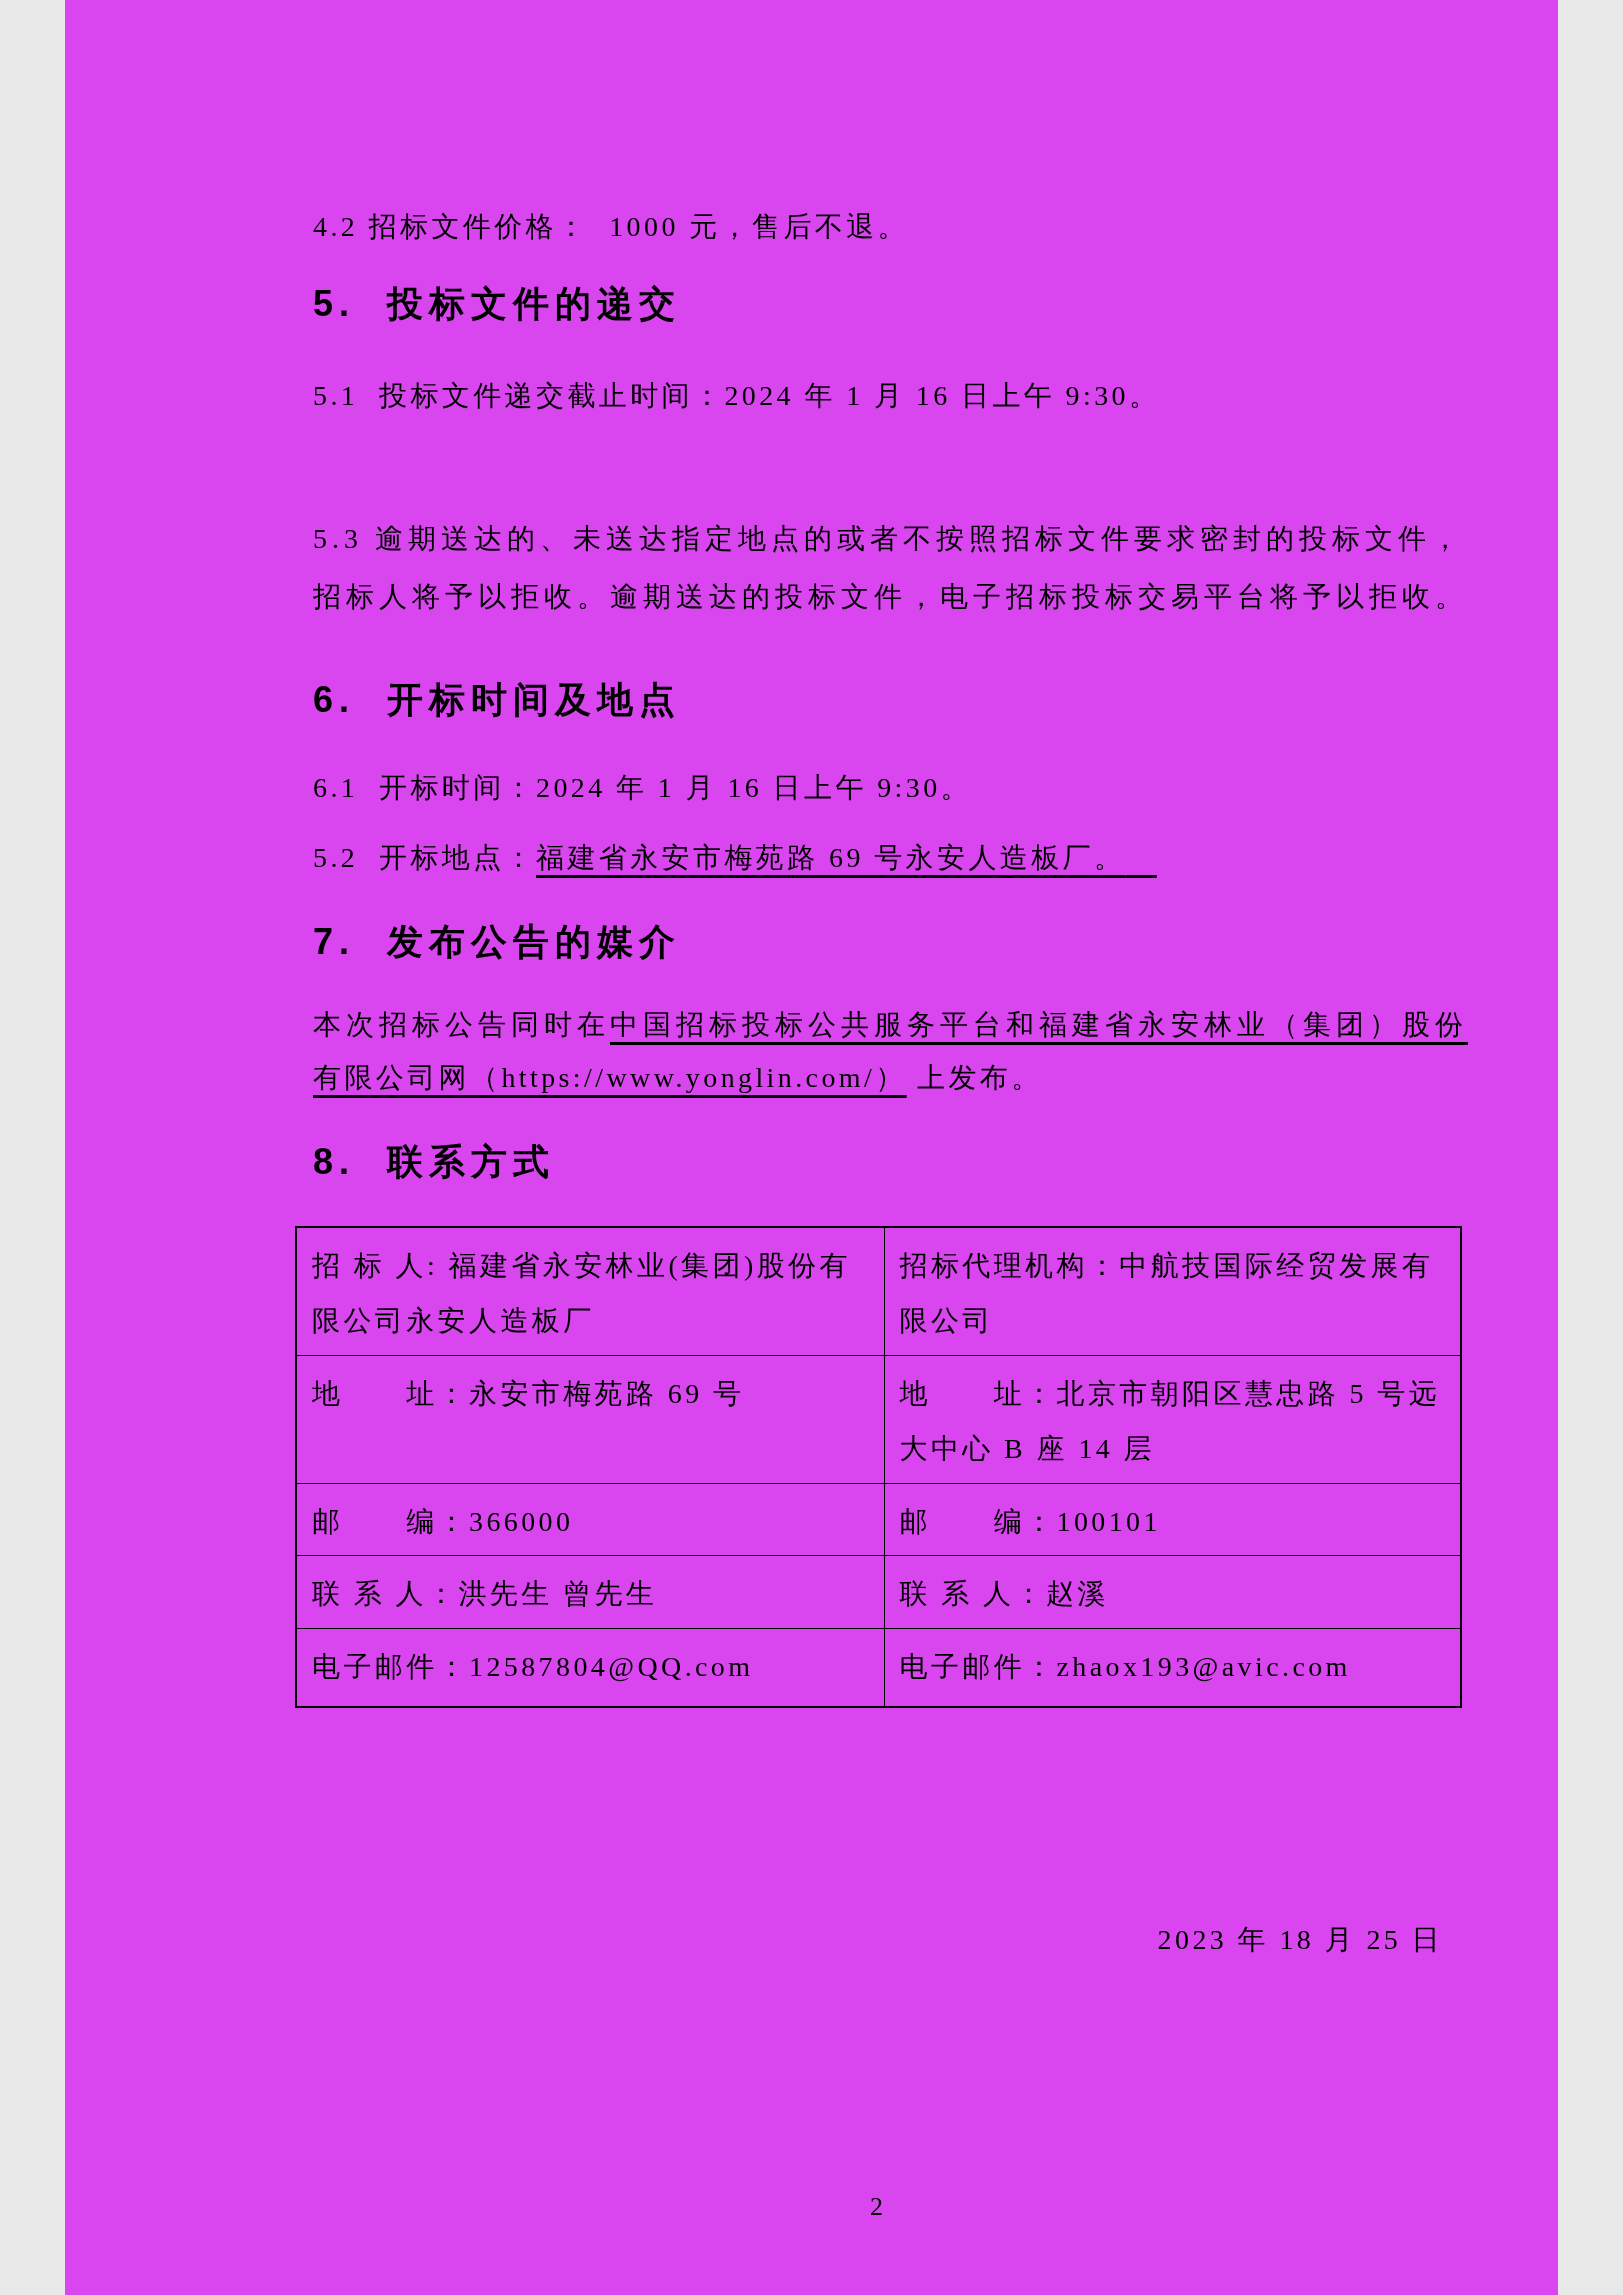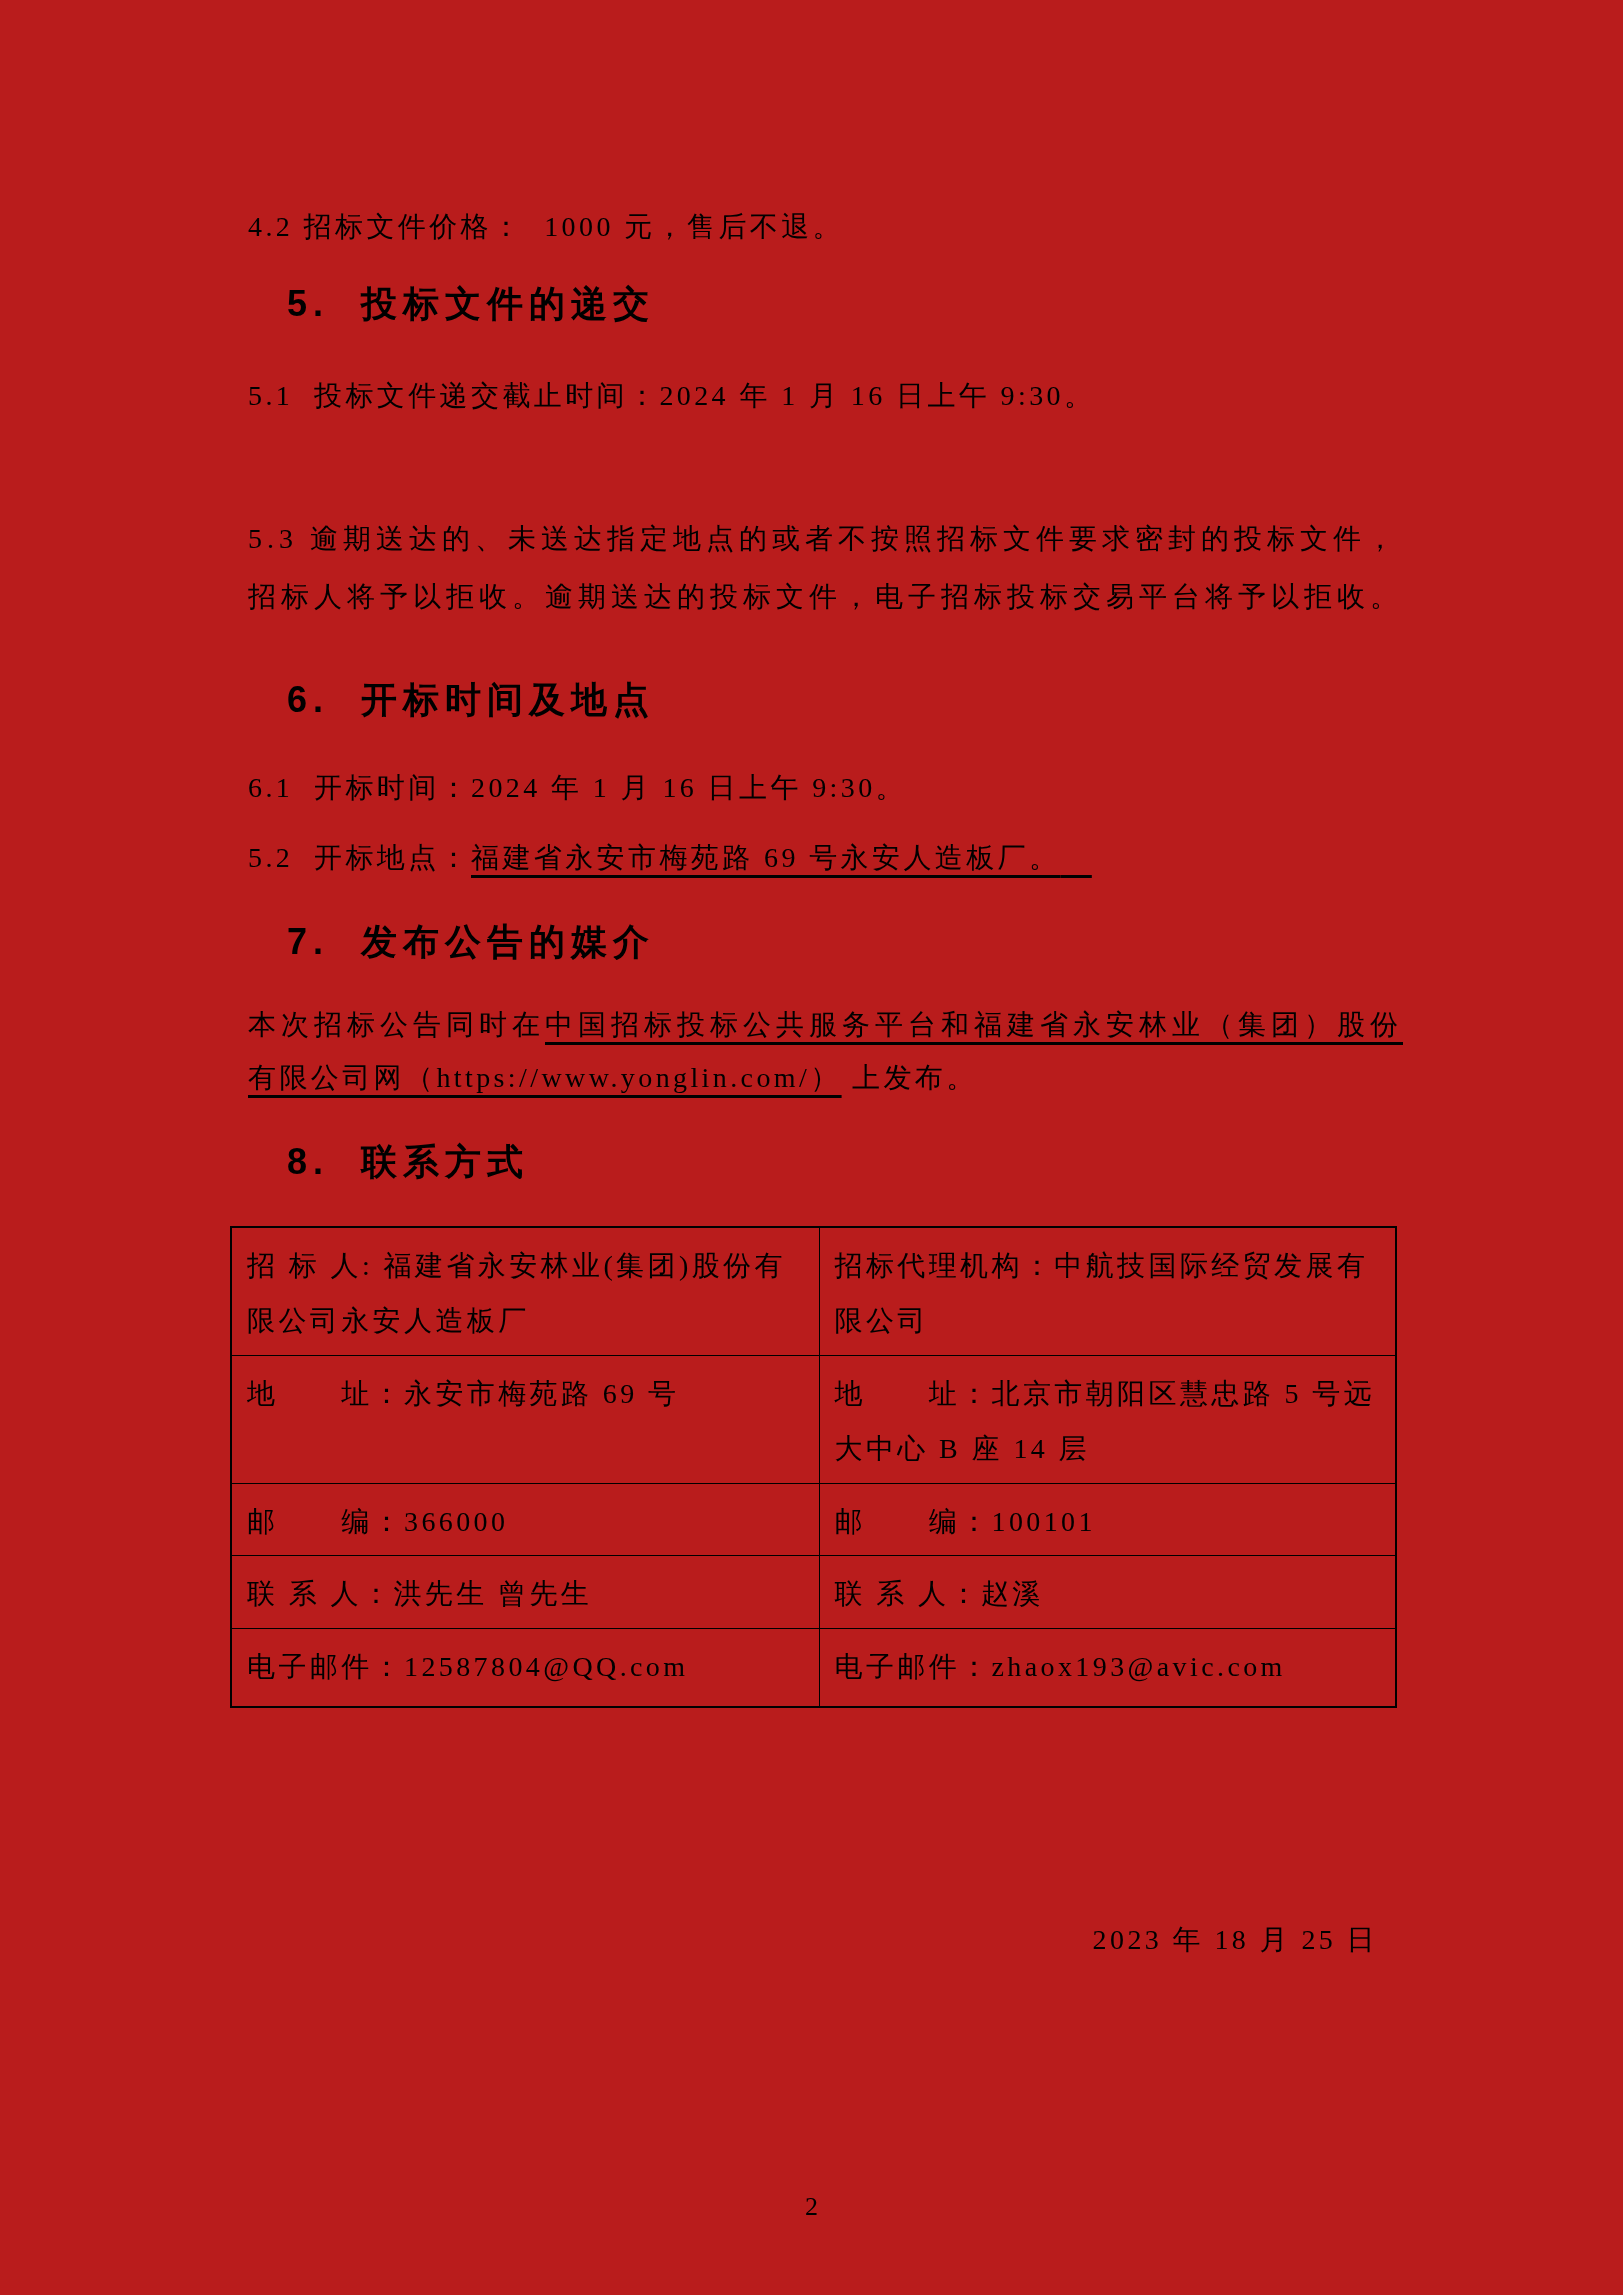--- a/index.html
+++ b/index.html
@@ -1,20 +1,20 @@
 <!DOCTYPE html>
 <html style="font-size:13.5px"><head>
 <meta charset="utf-8">
 <style>
   html,body { margin:0; padding:0; background:#e8e8e8; }
   .page {
     position:relative;
-    width:1623px; height:2295px;
+    width:1493px; height:2295px;
     margin:0 auto;
-    background:#b91c1c;
+    background:#d946ef;
     color:#000;
     font-family:"Liberation Serif","DejaVu Serif",serif;
     overflow:hidden;
   }
   .line {
     position:absolute;
     left:248px; width:1167px;
     font-size:28px;
     line-height:37px;
     letter-spacing:3.4px;
@@ -23,21 +23,20 @@
   .ls6 { letter-spacing:5px; }
   .heading {
     position:absolute;
     left:248px; width:1167px;
     font-size:36px;
     line-height:44px;
     font-weight:700;
     letter-spacing:6px;
     font-family:"Liberation Sans","DejaVu Sans",sans-serif;
     white-space:pre;
-    margin-left:39px;
   }
   .u {
     text-decoration:underline;
     text-decoration-thickness:2.5px;
     text-underline-offset:7.6px;
   }
   .u-ext::after { content:"\3000"; }
   .contact-table {
     position:absolute;
     left:230px; top:1226px;

